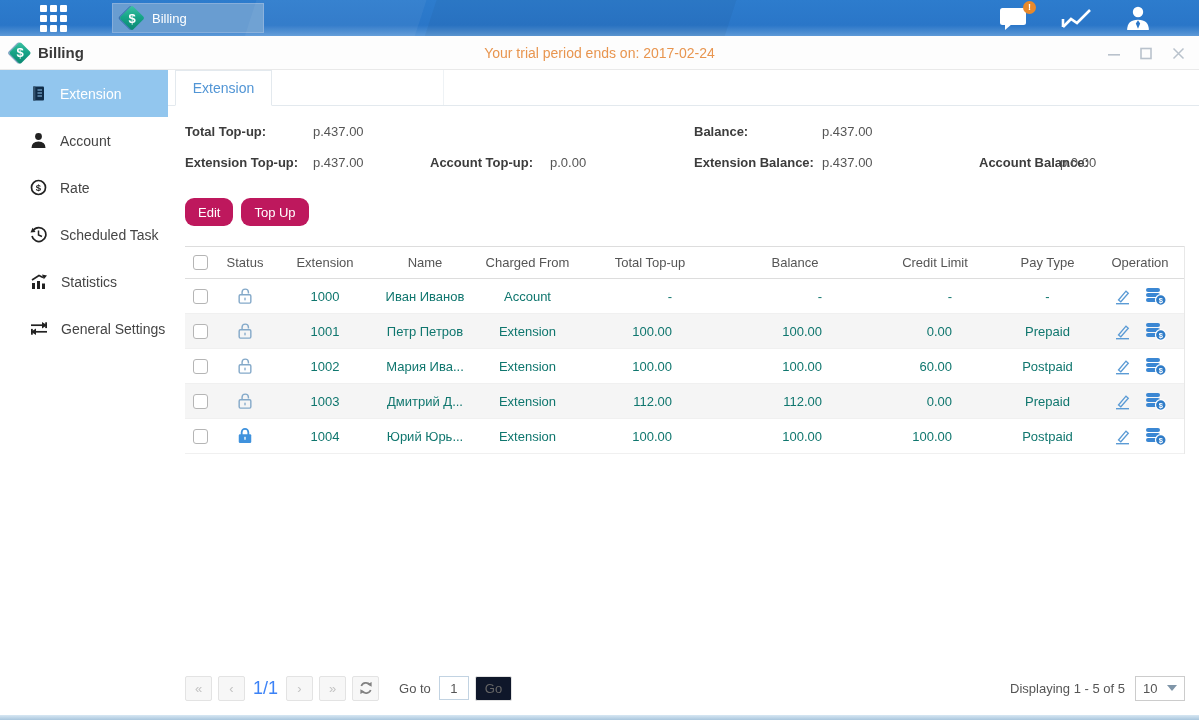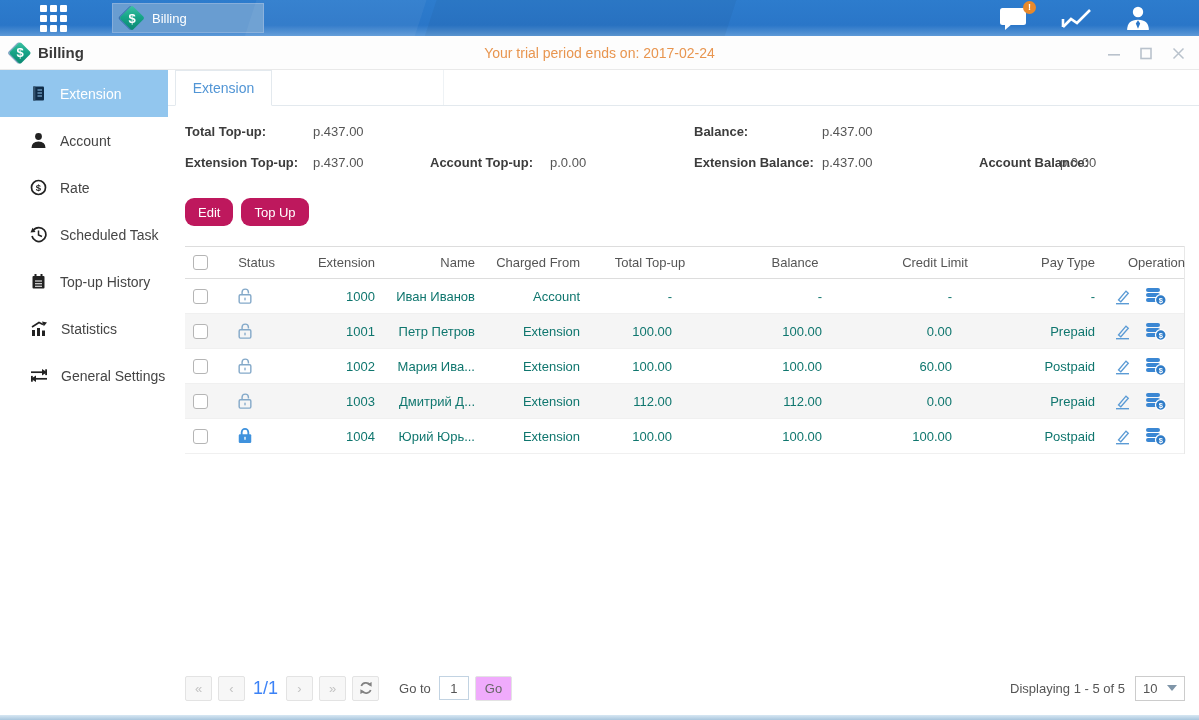--- a/index.html
+++ b/index.html
@@ -79,41 +79,41 @@
     height:28px; padding:0 13px; cursor:pointer; font-family:inherit; }
 
   
   .tbl { margin:20px 0 0 17px; width:1000px; border-right:1px solid #e8e8e8; font-size:13px; }
   .trow { display:grid;
     grid-template-columns:30px 60px 100px 100px 105px 140px 150px 130px 95px 90px;
     align-items:center; height:35px; color:#0f766e; }
   .thead { border-top:1px solid #ddd; border-bottom:1px solid #ddd; height:33px; color:#555; }
   .trow.stripe { background:#f5f5f5; }
   .trow:not(.thead){ border-bottom:1px solid #f0f0f0; }
-  .c { text-align:right; }
+  .c { text-align:center; }
   .num { text-align:right; padding-right:48px; }
   .thead .num-h { text-align:center; }
   .cb { width:15px; height:15px; border:1px solid #b5b5b5; border-radius:3px; background:#fff;
     margin:0 auto; cursor:pointer; }
   .ops { display:flex; justify-content:center; align-items:center; gap:14px; }
   .op-ico { cursor:pointer; display:flex; }
   .lock { display:flex; justify-content:center; }
 
   .flex-spacer { flex:1; }
 
   
   .pager { height:46px; display:flex; align-items:center; padding:0 14px 8px 17px; }
   .pg-btn { width:27px; height:25px; background:#f7f7f7; border:1px solid #e3e3e3;
     border-radius:2px; color:#c3c3c3; font-size:13px; display:flex; align-items:center;
     justify-content:center; margin-right:6px; cursor:pointer; }
   .pg-ind { margin:0 8px 0 2px; color:#3b82f6; font-size:18px; }
   .goto-lab { margin:0 8px 0 14px; color:#555; font-size:13px; }
   .goto-inp { width:30px; height:24px; border:1px solid #c2d3e2; text-align:center;
     font-size:13px; color:#555; font-family:inherit; }
-  .go-btn { margin-left:6px; height:25px; padding:0 9px; background:#f0abfc;
+  .go-btn { margin-left:6px; height:25px; padding:0 9px; background:#0f172a;
     border:1px solid #e3e3e3; border-radius:2px; color:#666; font-size:13px; cursor:pointer;
     font-family:inherit; }
   .pager-right { margin-left:auto; display:flex; align-items:center; gap:10px; }
   .disp { color:#555; font-size:13px; }
   .pagesize { width:50px; height:25px; border:1px solid #ccc; background:#fff; display:flex;
     align-items:center; justify-content:space-between; padding:0 7px; color:#555;
     font-size:13px; cursor:pointer; }
   .caret { width:0; height:0; border-left:5px solid transparent; border-right:5px solid transparent;
     border-top:6px solid #7f95a8; }
 
@@ -220,29 +220,20 @@
       </svg>
       <span>Rate</span>
     </div>
     <div class="side-item">
       <svg width="17" height="17" viewBox="0 0 17 17">
         <path d="M3.2 4.4 A7 7 0 1 1 2 10" fill="none" stroke="#222" stroke-width="1.7"></path>
         <polygon points="0.5,6.5 5.5,6 2.5,1.8" fill="#222"></polygon>
         <path d="M8.5 4.5 V9 L12 10.5" fill="none" stroke="#222" stroke-width="1.5"></path>
       </svg>
       <span>Scheduled Task</span>
-    </div>
-    <div class="side-item">
-      <svg width="17" height="17" viewBox="0 0 17 17">
-        <rect x="2.5" y="3" width="12" height="12.5" rx="1" fill="#222"></rect>
-        <rect x="4.5" y="1" width="2" height="3.6" fill="#222"></rect>
-        <rect x="10.5" y="1" width="2" height="3.6" fill="#222"></rect>
-        <path d="M5 8 H12 M5 10.7 H12 M5 13.3 H12" stroke="#fff" stroke-width="1.1"></path>
-      </svg>
-      <span>Top-up History</span>
     </div>
     <div class="side-item">
       <svg width="18" height="17" viewBox="0 0 18 17">
         <rect x="2" y="10" width="3" height="6" fill="#222"></rect>
         <rect x="7" y="8" width="3" height="8" fill="#222"></rect>
         <rect x="12" y="10.5" width="3" height="5.5" fill="#222"></rect>
         <path d="M2 7 L9 2.5 L13 4.5" fill="none" stroke="#222" stroke-width="1.6"></path>
         <polygon points="12,1.5 17,2.5 13.8,6.2" fill="#222"></polygon>
       </svg>
       <span>Statistics</span>

